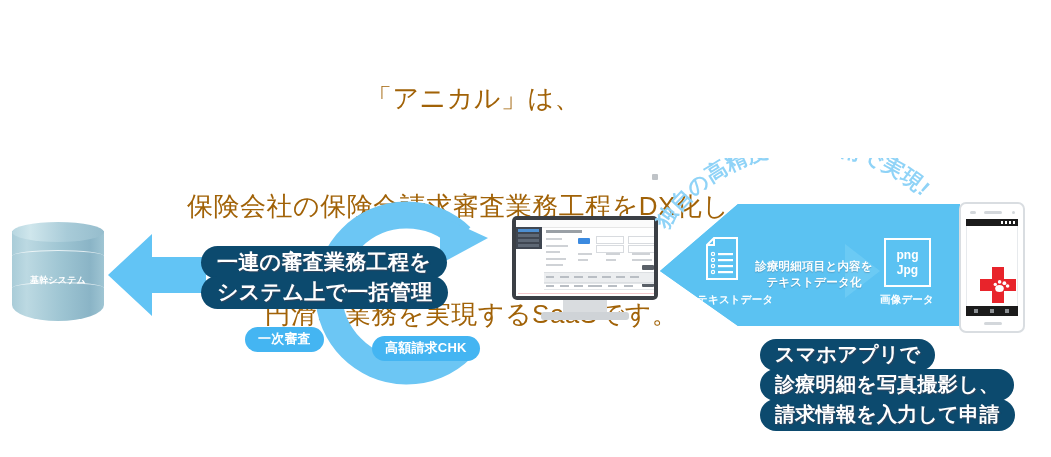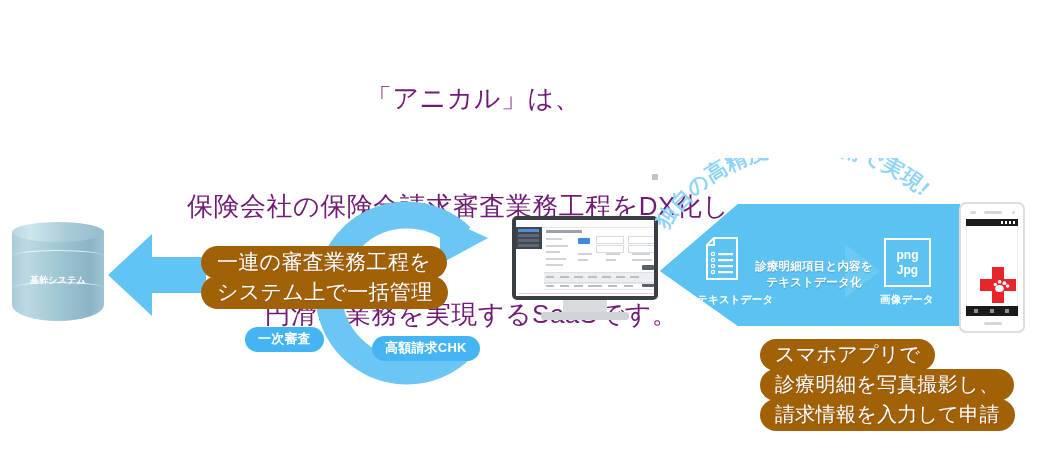--- a/index.html
+++ b/index.html
@@ -18,21 +18,21 @@
     overflow: hidden;
   }
 
   
   .headline {
     position: absolute;
     left: 0;
     top: 8px;
     width: 943px;
     text-align: center;
-    color: #701a75;
+    color: #a16207;
     font-size: 26px;
     line-height: 36px;
     letter-spacing: 0.5px;
     white-space: pre;
   }
   .headline .hl-line { display: block; }
   .hl-1 { padding-left: 4px; }
 
   
   .db {
@@ -118,23 +118,23 @@
     line-height: 16px;
     letter-spacing: 0.2px;
   }
   .pill-notice { left: 311px; top: 184px; }
   .pill-primary { left: 245px; top: 327px; }
   .pill-chk { left: 372px; top: 336px; }
 
   
   .pill-pink {
     position: absolute;
-    background: #a16207;
-    color: #ffffff;
-    font-weight: normal;
+    background: #0c4a6e;
+    color: #ffffff;
+    font-weight: bold;
     border-radius: 16px;
     white-space: nowrap;
     text-shadow: 1px 1px 1px rgba(120,60,60,0.35);
     letter-spacing: 0.3px;
   }
   .pink-center {
     font-size: 21px;
     line-height: 25px;
     padding: 3px 16px 5px;
     border-radius: 17px;

